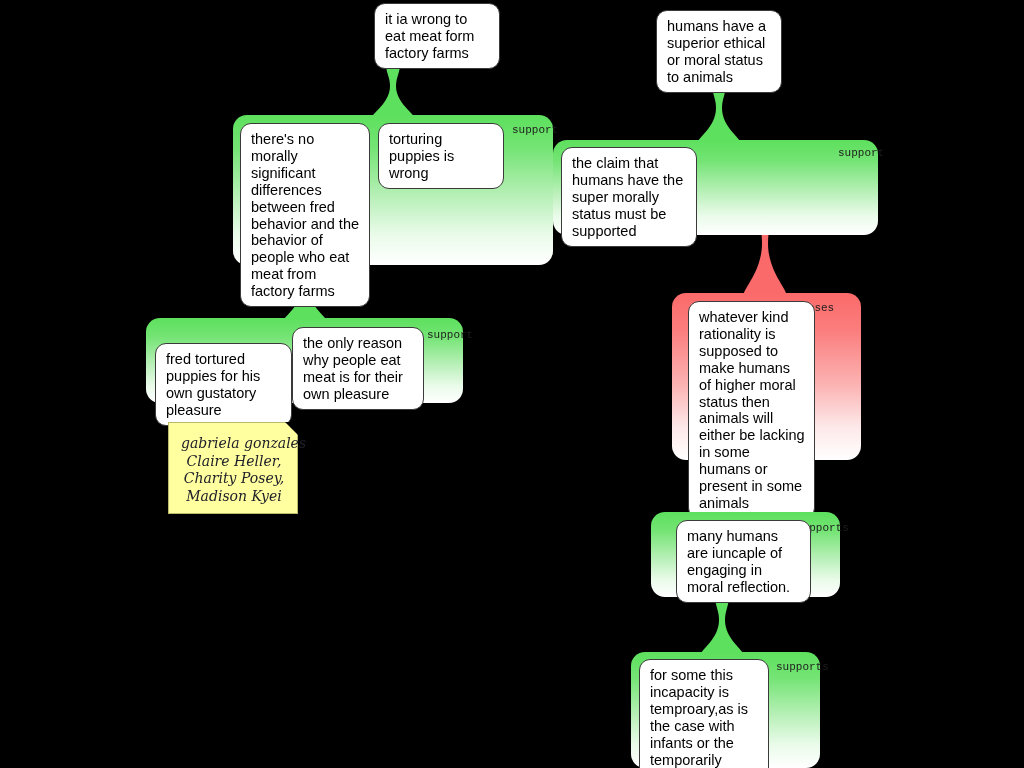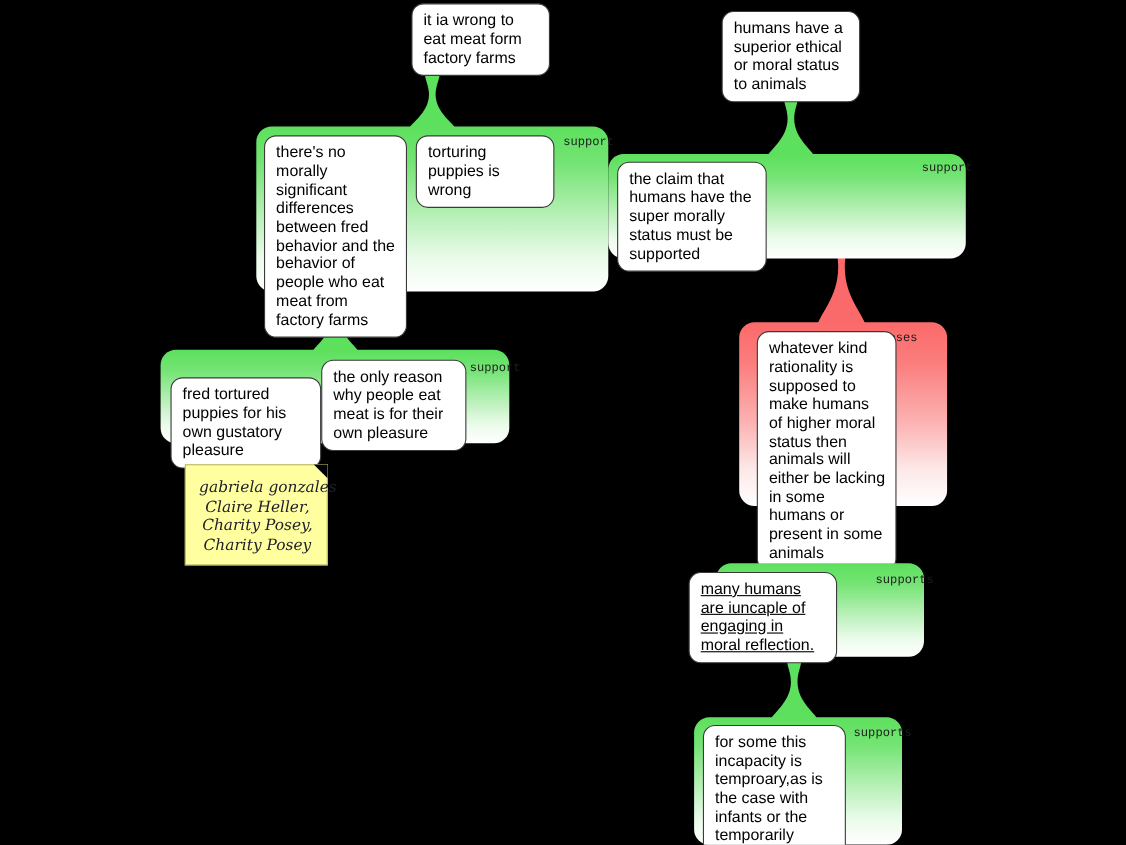--- a/index.html
+++ b/index.html
@@ -116,26 +116,26 @@
     <div class="claim" style="left: 155px; top: 327px; width: 137px; min-height: 62px; margin-top: 16px;">fred tortured puppies for his own gustatory pleasure</div>
     <div class="claim" style="left: 292px; top: 327px; width: 132px; min-height: 76px;">the only reason why people eat meat is for their own pleasure</div>
     <div class="group support" style="left: 553px; top: 140px; width: 325px; height: 95px;"></div>
     <div class="group-label" style="left: 838px; top: 147px;">support</div>
     <div class="claim" style="left: 561px; top: 147px; width: 136px; min-height: 91px;">the claim that humans have the super morally status must be supported</div>
     <div class="group opposes" style="left: 672px; top: 293px; width: 189px; height: 167px;"></div>
     <div class="group-label" style="left: 788px; top: 302px; text-align: right;">opposes</div>
     <div class="claim" style="left: 688px; top: 301px; width: 127px; min-height: 159px;">whatever kind rationality is supposed to make humans of higher moral status then animals will either be lacking in some humans or present in some animals</div>
     <div class="group support" style="left: 651px; top: 512px; width: 189px; height: 85px;"></div>
     <div class="group-label" style="left: 796px; top: 522px;">supports</div>
-    <div class="claim" style="left: 626px; top: 520px; width: 135px; min-height: 78px; text-decoration: underline;">many humans are iuncaple of engaging in moral reflection.</div>
+    <div class="claim" style="left: 676px; top: 520px; width: 135px; min-height: 78px;">many humans are iuncaple of engaging in moral reflection.</div>
     <div class="group support" style="left: 631px; top: 652px; width: 189px; height: 116px;"></div>
     <div class="group-label" style="left: 776px; top: 661px;">supports</div>
     <div class="claim" style="left: 639px; top: 659px; width: 130px; min-height: 112px;">for some this incapacity is temproary,as is the case with infants or the temporarily cognitively disabled</div>
     <div class="claim" style="left: 330px; top: 3px; width: 126px; min-height: 62px; margin-left: 44px;">it ia wrong to eat meat form factory farms</div>
     <div class="claim" style="left: 656px; top: 10px; width: 126px; min-height: 75px;">humans have a superior ethical or moral status to animals</div>
     <div class="note" style="left: 168px; top: 422px; width: 130px; min-height: 76px; text-align: center;">
       <span class="note-line">gabriela gonzales</span>
       <span class="note-line">Claire Heller,</span>
       <span class="note-line">Charity Posey,</span>
-      <span class="note-line">Charity Posey</span>
+      <span class="note-line">Madison Kyei</span>
       <span class="fold"></span>
     </div>
   </div>
 
 </body></html>

